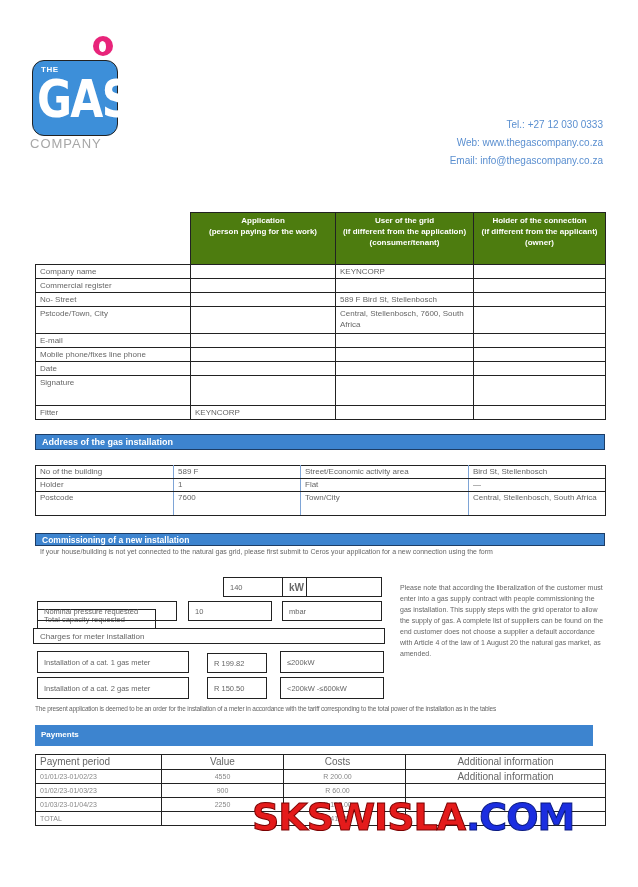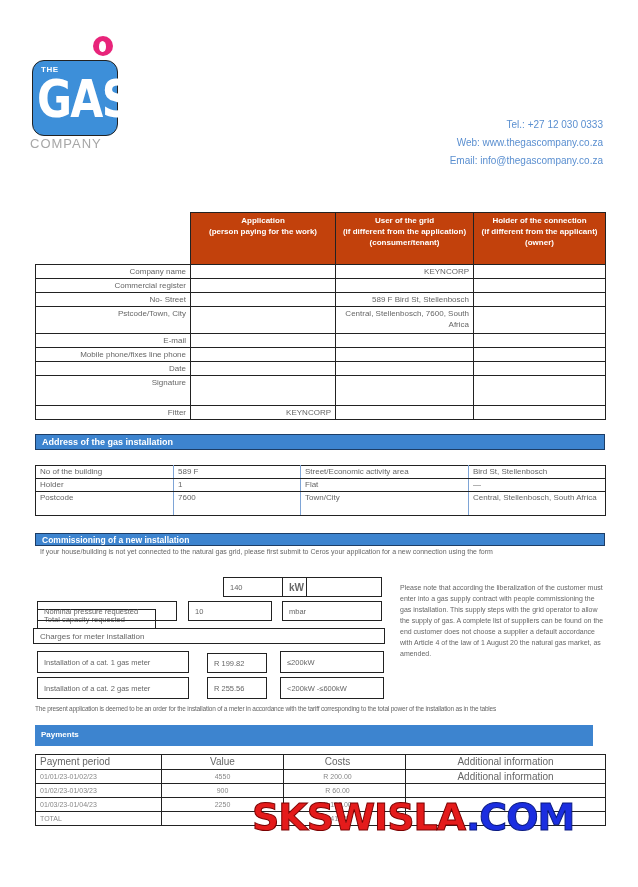--- a/index.html
+++ b/index.html
@@ -18,22 +18,22 @@
   
   .contact { position: absolute; right: 35px; top: 74px; text-align: right; font-size: 10px; line-height: 18px; color: #5a8fd0; margin-top: 42px; }
 
   
   table { border-collapse: collapse; font-size: 8px; color: #666; }
   td, th { border: 1.5px solid #222; padding: 1px 4px; vertical-align: top; text-align: left; font-weight: normal; }
 
   
   .t-applicant { position: absolute; left: 35px; top: 212px; width: 570px; table-layout: fixed; }
   .t-applicant th.empty { border: none; border-bottom: 1.5px solid #222; background: transparent; }
-  .t-applicant th.head { background: #c2410c; color: #fff; text-align: center; font-weight: bold; height: 52px; font-size: 8px; line-height: 11px; padding-top: 2px; }
-  .t-applicant td { height: 13px; line-height: 11px; text-align: right; }
+  .t-applicant th.head { background: #4d7c0f; color: #fff; text-align: center; font-weight: bold; height: 52px; font-size: 8px; line-height: 11px; padding-top: 2px; }
+  .t-applicant td { height: 13px; line-height: 11px; }
   .t-applicant tr.tall td { height: 27px; }
   .t-applicant tr.sig td { height: 30px; }
 
   
   .bar { position: absolute; left: 35px; width: 570px; background: #3d84cf; color: #fff; font-size: 9px; font-weight: bold; padding: 2px 6px; border: 1.5px solid #1c3d66; }
   .bar-address { top: 434px; height: 16px; }
   .bar-commission { top: 533px; height: 13px; font-size: 8.5px; padding-top: 1px; }
   .bar-payments { top: 725px; height: 21px; border: none; font-size: 8px; padding-top: 5px; width: 558px; }
 
   
@@ -198,21 +198,21 @@
 <div class="box" style="left:188px; top:601px; width:84px; height:20px;">10</div>
 <div class="box" style="left:282px; top:601px; width:100px; height:20px;">mbar</div>
 
 <div class="box" style="left:33px; top:628px; width:352px; height:16px; font-size:8px;">Charges for meter installation</div>
 
 <div class="box" style="left:37px; top:651px; width:152px; height:22px;">Installation of a cat. 1 gas meter</div>
 <div class="box" style="left:207px; top:653px; width:60px; height:20px;">R 199.82</div>
 <div class="box" style="left:280px; top:651px; width:104px; height:22px;">≤200kW</div>
 
 <div class="box" style="left:37px; top:677px; width:152px; height:22px;">Installation of a cat. 2 gas meter</div>
-<div class="box" style="left:207px; top:677px; width:60px; height:22px;">R 255.56</div>
+<div class="box" style="left:207px; top:677px; width:60px; height:22px;">R 150.50</div>
 <div class="box" style="left:280px; top:677px; width:104px; height:22px;">&lt;200kW -≤600kW</div>
 
 <div class="note">Please note that according the liberalization  of the customer must enter into a gas supply contract with people commissioning  the gas installation.  This supply steps with the grid operator to allow  the supply of gas. A complete list of suppliers  can be found on the end customer does not choose a supplier  a default accordance with Article 4 of the law of 1 August 20 the natural gas market, as amended.</div>
 <div class="footnote">The present application is deemed to be an order for the installation of a meter in accordance with the tariff corresponding to the total power of the installation as in the tables</div>
 
 <div class="bar bar-payments">Payments</div>
 <table class="t-pay">
   <colgroup>
       <col style="width:126px">
       <col style="width:122px">

